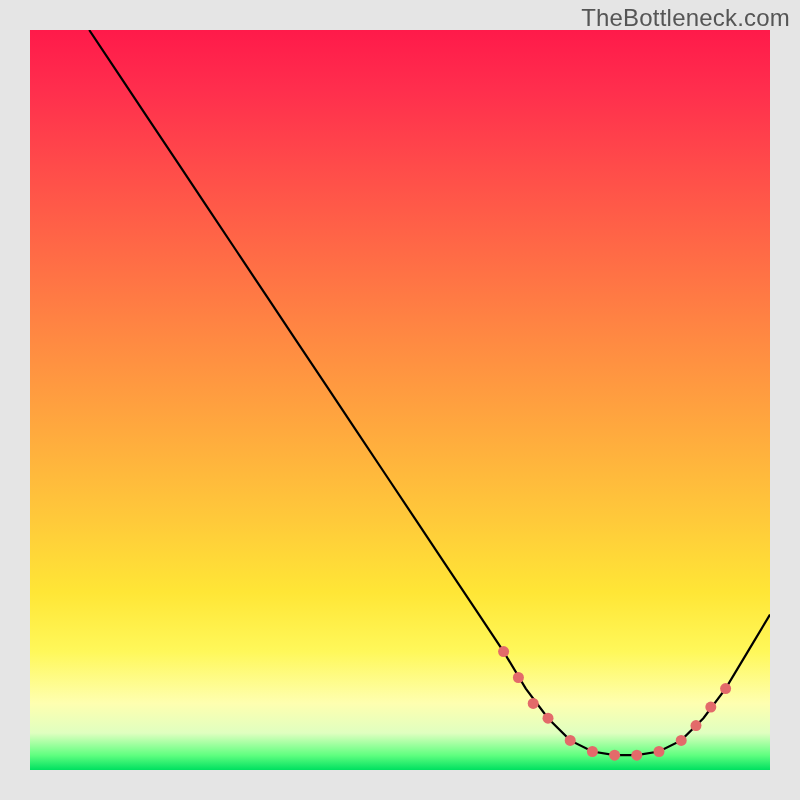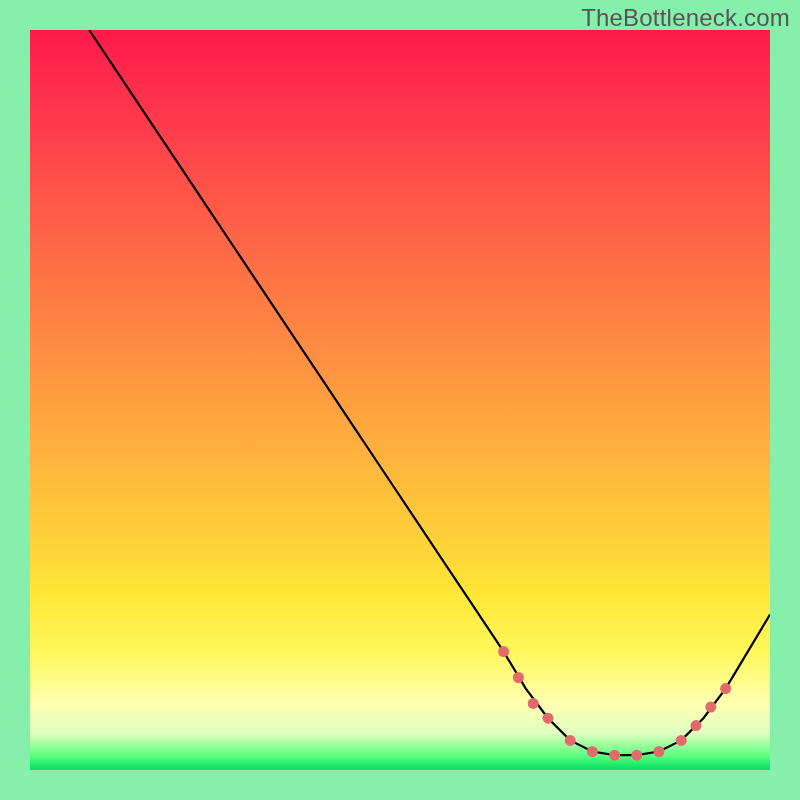--- a/index.html
+++ b/index.html
@@ -7,21 +7,21 @@
     padding: 0;
     width: 800px;
     height: 800px;
     background: #000;
     overflow: hidden;
   }
   .chart-container {
     position: relative;
     width: 800px;
     height: 800px;
-    background: #86efac;
+    background: #e5e5e5;
     text-align: center;
   }
   .plot-area {
     position: absolute;
     left: 30px;
     top: 30px;
     width: 740px;
     height: 740px;
     overflow: hidden;
   }

